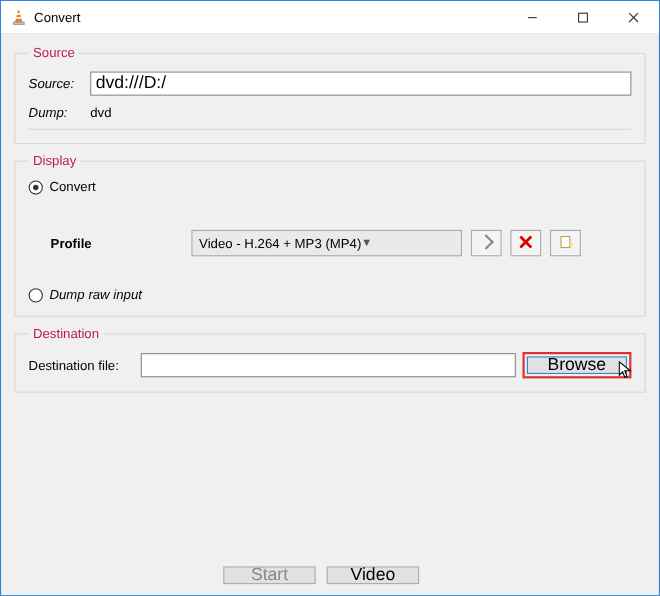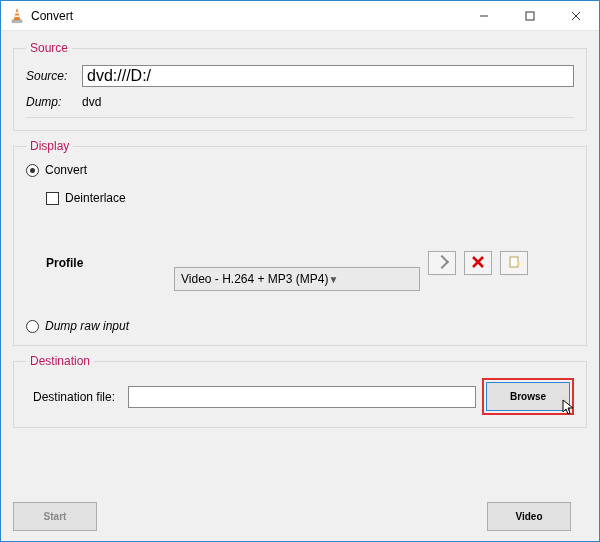--- a/index.html
+++ b/index.html
@@ -93,58 +93,56 @@
   .profile-label { width: 120px; font-weight: bold; }
   .combo {
     flex: 1;
     height: 24px;
     border: 1px solid #aaa;
     background: #eaeaea;
     display: flex;
     align-items: center;
     padding: 0 6px;
     max-width: 246px;
-    margin-top: 32px;
   }
   .combo .caret { font-size: 10px; color: #555; }
   .icon-btn {
     width: 28px; height: 24px;
     border: 1px solid #aaa;
     background: #f4f4f4;
     display: flex; align-items: center; justify-content: center;
   }
   .dump-row { margin-top: 28px; font-style: italic; }
   .dest-row { display: flex; align-items: center; gap: 6px; }
-  .dest-label { min-width: 96px; text-align: center; }
+  .dest-label { min-width: 96px; }
   .btn {
-    height: 29px;
+    height: 16px;
     padding: 0 18px;
     border: 1px solid #adadad;
     background: #e1e1e1;
     font-family: inherit;
-    font-size: 10px;
+    font-size: 16px;
     display: inline-flex;
     align-items: center;
     justify-content: center;
     min-width: 84px;
-    font-weight: bold;
   }
   .btn.disabled { color: #888; }
   .btn.primary-outline { border: 1px solid #2e85d1; background: #e1e1e1; }
   .highlight-box { border: 2px solid #e03030; padding: 2px; position: relative; }
   .cursor {
     position: absolute;
     right: -4px;
     bottom: -4px;
     width: 14px; height: 18px;
     pointer-events: none;
   }
   .footer-btns {
     display: flex;
-    justify-content: space-between;
+    justify-content: center;
     gap: 10px;
     padding: 4px 28px 10px 12px;
   }
 </style>
 </head>
 <body>
 
 <div class="window">
   <div class="titlebar">
     <span class="app-icon">
@@ -193,24 +191,20 @@
 
     <fieldset>
       <legend>Display</legend>
 
       <div class="radio">
         <span class="radio-box checked"></span>
         <span>Convert</span>
       </div>
 
       <div class="settings-inner">
-        <div class="check">
-          <span class="check-box"></span>
-          <span>Deinterlace</span>
-        </div>
 
         <div class="profile-row">
           <span class="profile-label">Profile</span>
           <div class="combo">
             <span>Video - H.264 + MP3 (MP4)</span>
             <span class="caret">▼</span>
           </div>
           <div class="icon-btn">
             <span>
               <svg width="14" height="14" viewBox="0 0 14 14">

